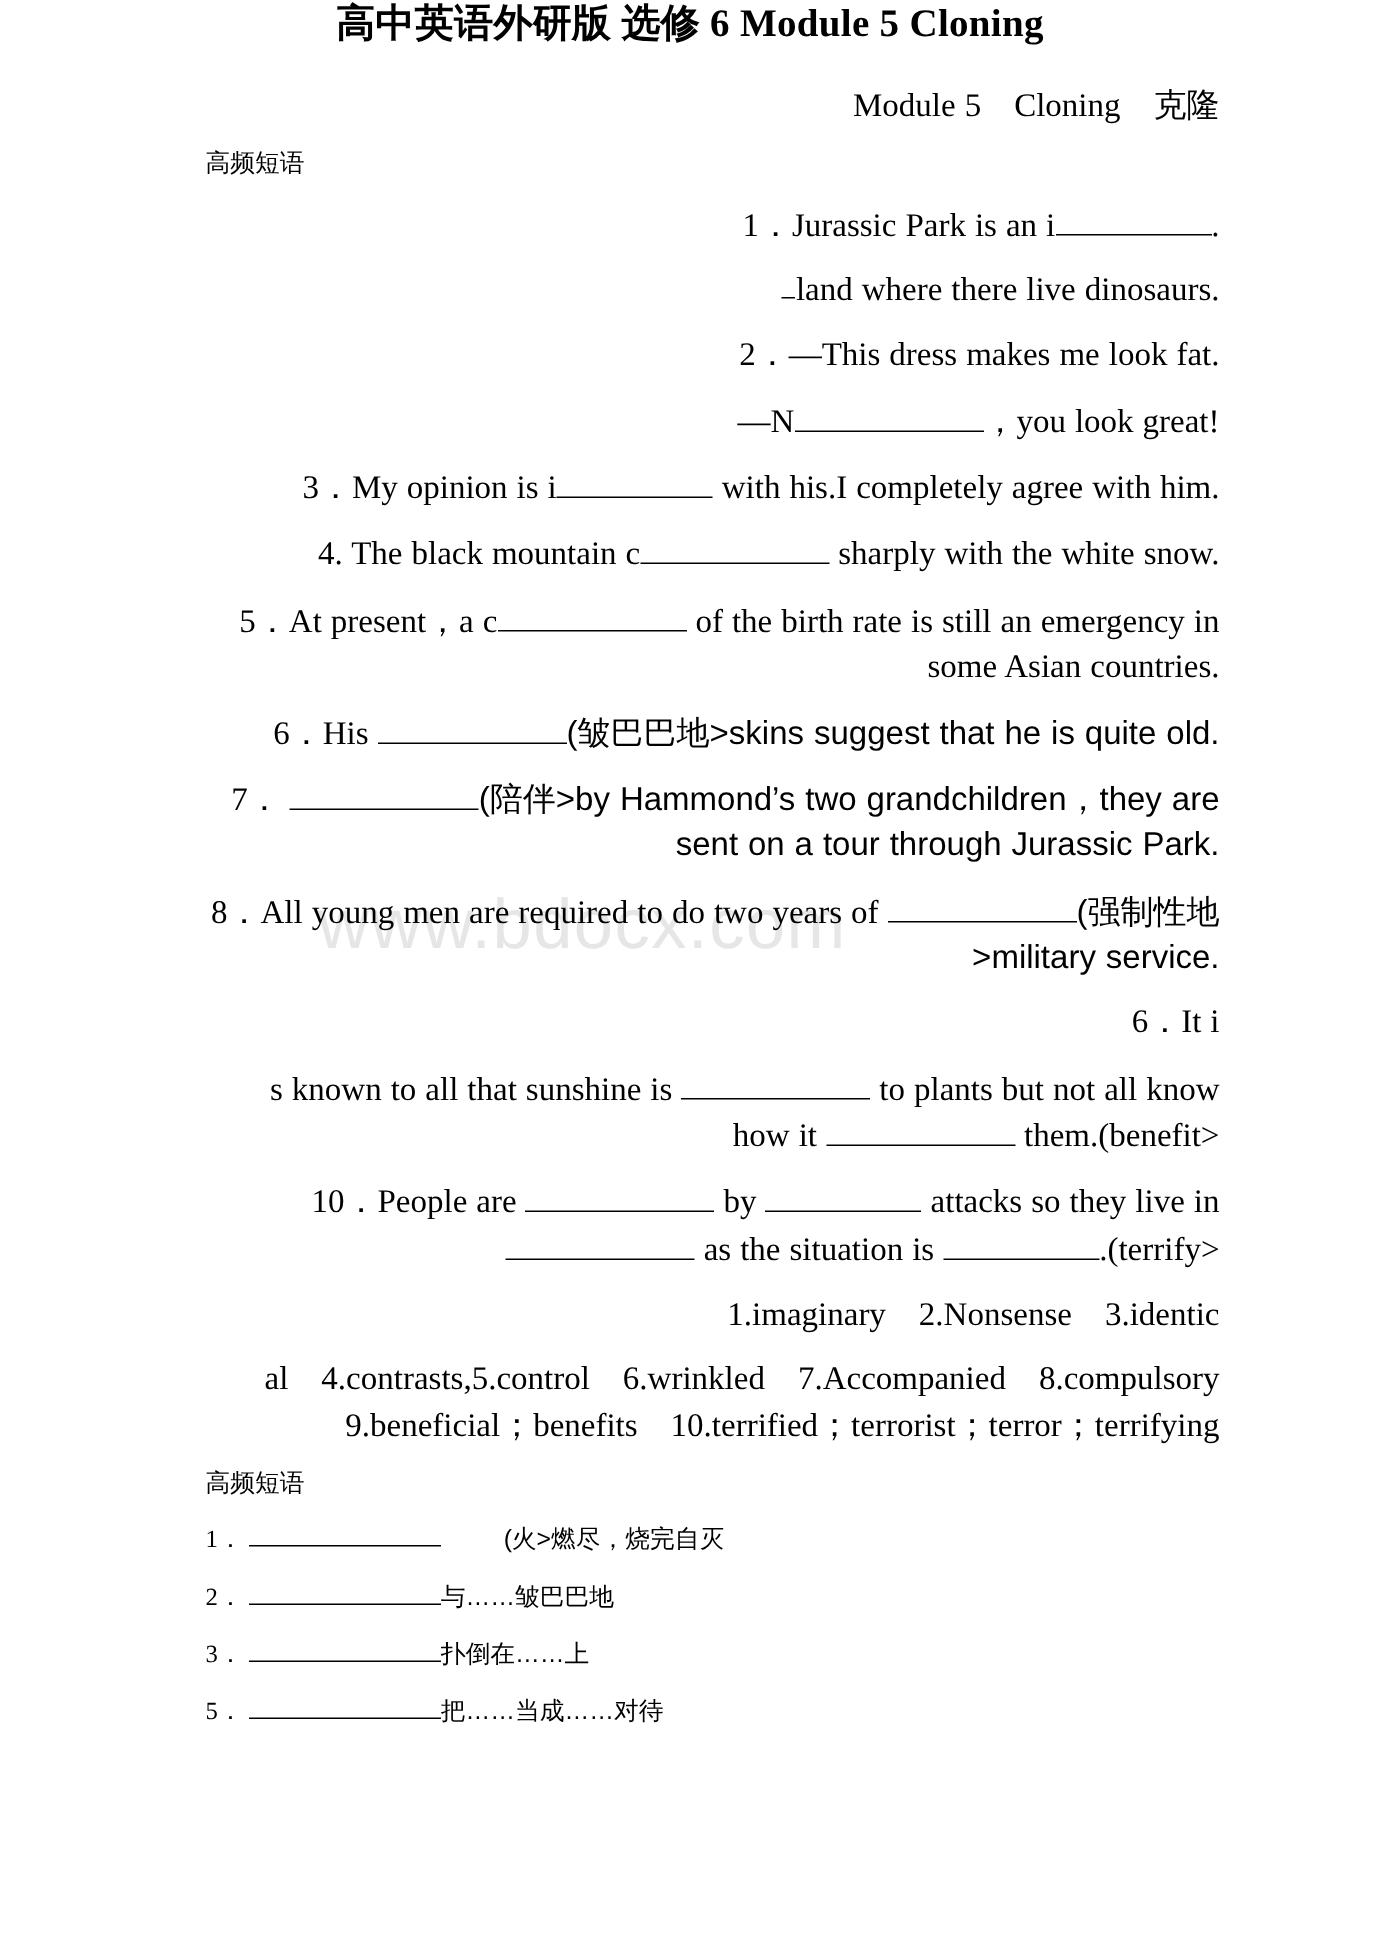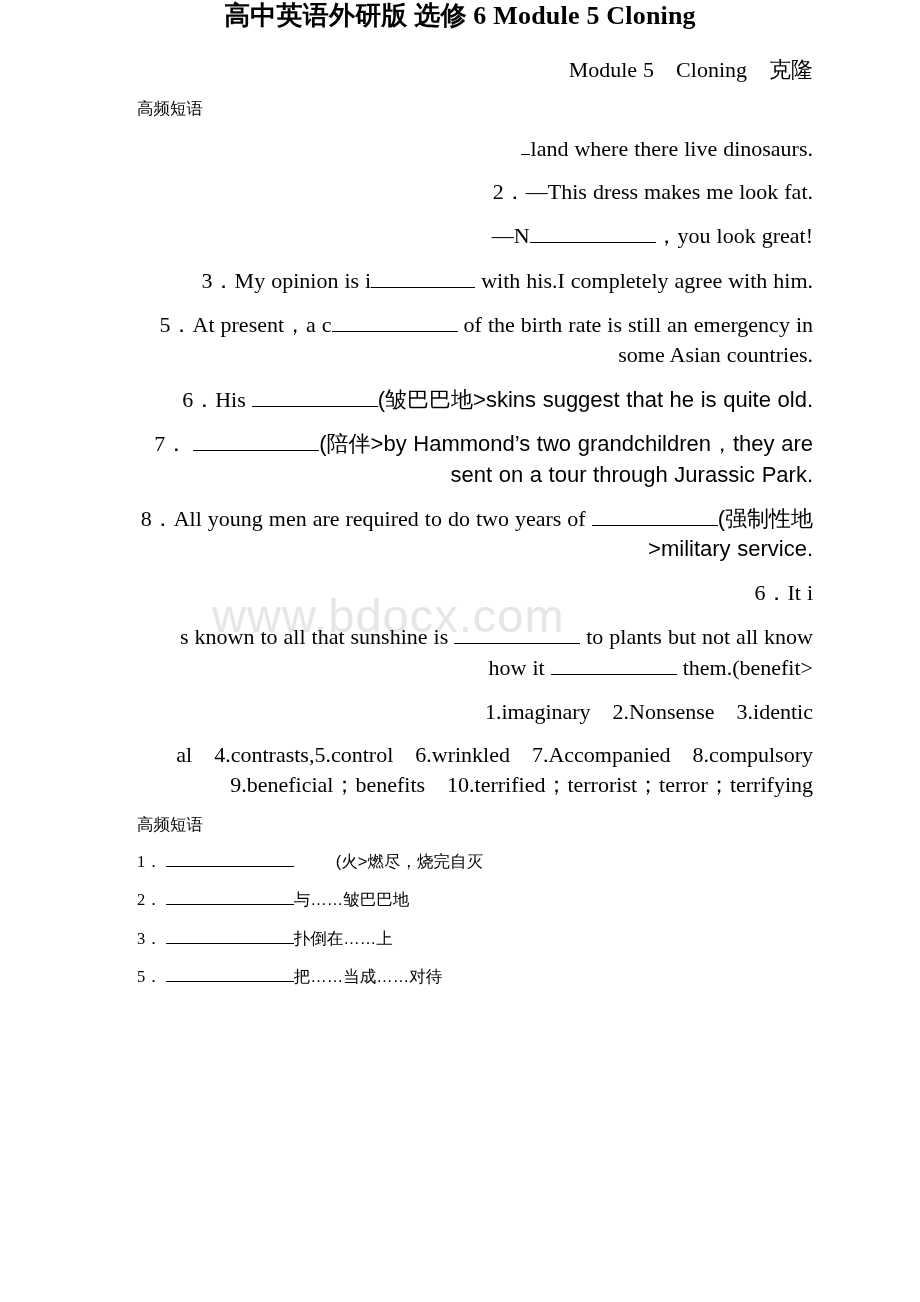--- a/index.html
+++ b/index.html
@@ -113,33 +113,39 @@
   <div class="watermark">www.bdocx.com</div>
 
   <div class="content">
 
     <h1 class="doc-title">高中英语外研版 选修 6 Module 5 Cloning</h1>
 
     <p class="line indent">Module 5　Cloning　克隆</p>
 
     <p class="heading-cn">高频短语</p>
 
+    <p class="line indent">
+      <span>1．Jurassic Park is an i</span><span class="blank b-lg"></span><span>.</span>
+    </p>
     <p class="line">
       <span class="stray-underscore"></span><span>land where there live dinosaurs.</span>
     </p>
 
     <p class="line indent">2．—This dress makes me look fat.</p>
     <p class="line">
       <span>—N</span><span class="blank b-xl"></span><span>，you look great!</span>
     </p>
 
     <p class="line indent">
       <span>3．My opinion is i</span><span class="blank b-lg"></span> <span>with his.I completely agree with him.</span>
     </p>
 
+    <p class="line indent">
+      <span>4. The black mountain c</span><span class="blank b-xl"></span> <span>sharply with the white snow.</span>
+    </p>
 
     <p class="line indent">
       <span>5．At present，a c</span><span class="blank b-xl"></span> <span>of the birth rate is still an emergency in some Asian countries.</span>
     </p>
 
     <p class="line indent">
       <span>6．His</span> <span class="blank b-xl"></span><span class="cn">(皱巴巴地&gt;skins suggest that he is quite old.</span>
     </p>
 
     <p class="line indent">
@@ -149,20 +155,23 @@
     <p class="line indent">
       <span>8．All young men are required to do two years of</span> <span class="blank b-xl"></span><span class="cn">(强制性地&gt;military service.</span>
     </p>
 
     <p class="line indent">6．It i</p>
     <p class="line indent">
       <span>s known to all that sunshine is</span> <span class="blank b-xl"></span> <span>to plants but not all know how it</span>
       <span class="blank b-xl"></span> <span>them.(benefit&gt;</span>
     </p>
 
+    <p class="line indent">
+      <span>10．People are</span> <span class="blank b-xl"></span> <span>by</span> <span class="blank b-lg"></span> <span>attacks so they live in</span> <span class="blank b-xl"></span> <span>as the situation is</span> <span class="blank b-lg"></span><span>.(terrify&gt;</span>
+    </p>
 
     <p class="line indent">1.imaginary　2.Nonsense　3.identic</p>
     <p class="line indent">al　4.contrasts,5.control　6.wrinkled　7.Accompanied　8.compulsory　9.beneficial；benefits　10.terrified；terrorist；terror；terrifying</p>
 
     <p class="heading-cn">高频短语</p>
 
     <div>
       <div class="phrase-row">
         <span class="num">1．</span><span class="blank b-ph"></span><span class="gap"></span><span class="cn">(火&gt;燃尽，烧完自灭</span>
       </div>

